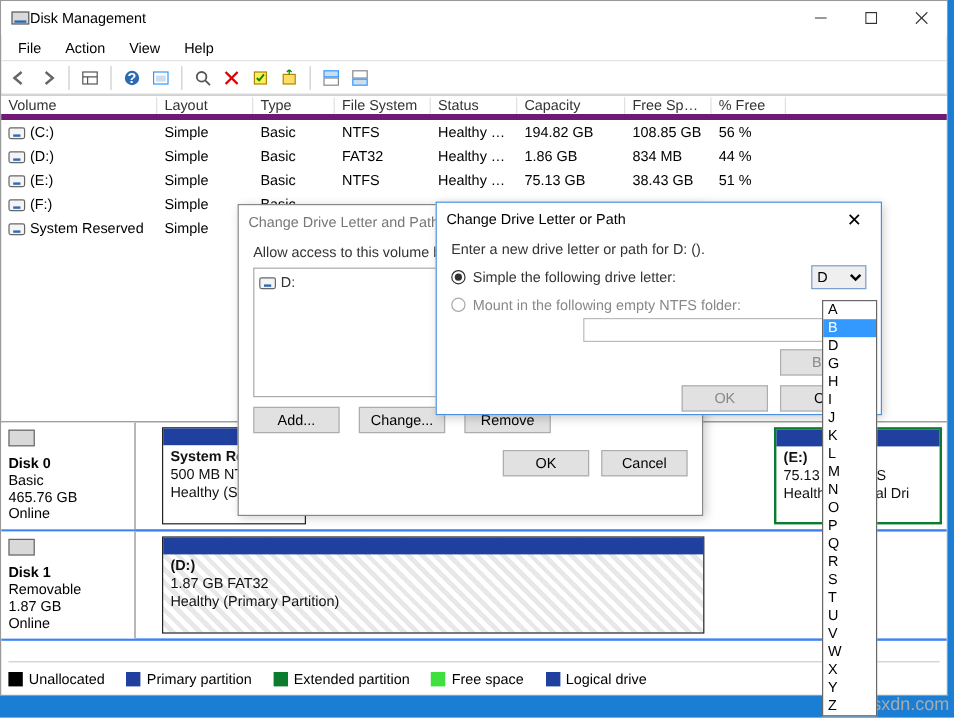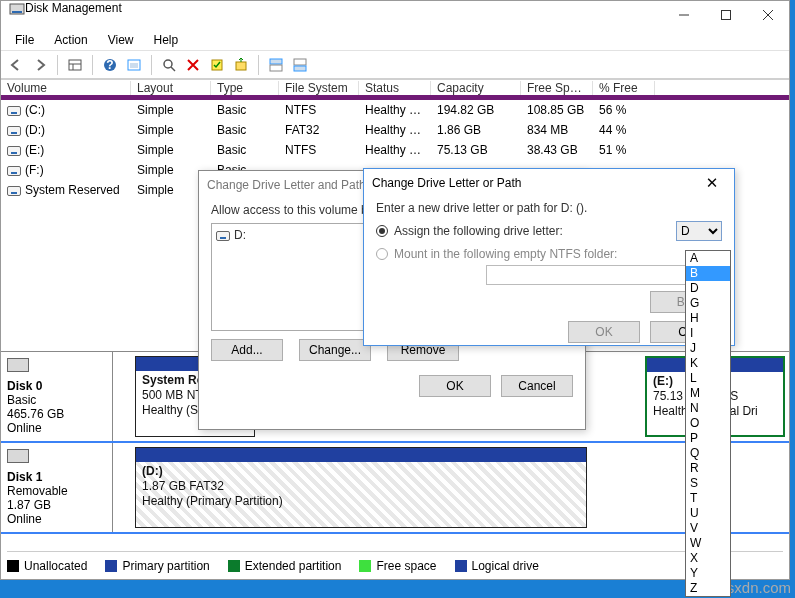--- a/index.html
+++ b/index.html
@@ -1,19 +1,19 @@
 <!DOCTYPE html>
 <html><head>
 <meta charset="utf-8">
 <style>
 * { box-sizing: border-box; font-family: "Segoe UI", Tahoma, sans-serif; font-size: 12px; }
 body { margin: 0; background: #1a7fd4; width: 795px; height: 598px; position: relative; overflow: hidden; }
 .window { position: absolute; background: #fff; border: 1px solid #999; }
 .main-window { left: 0; top: 0; width: 790px; height: 580px; }
-.titlebar { height: 28px; display: flex; align-items: flex-start; padding-left: 8px; background: #fff; }
+.titlebar { height: 28px; display: flex; align-items: center; padding-left: 8px; background: #fff; }
 .titlebar .title { flex: 1; color: #000; }
 .winbtn { width: 42px; height: 28px; display: flex; align-items: center; justify-content: center; color: #555; cursor: pointer; }
 .menubar { height: 22px; display: flex; align-items: center; padding: 0 4px; border-bottom: 1px solid #e2e2e2; }
 .menubar .mitem { padding: 2px 10px; cursor: default; }
 .toolbar { height: 28px; display: flex; align-items: center; padding: 0 4px; gap: 2px; border-bottom: 1px solid #d0d0d0; }
 .tbtn { width: 22px; height: 22px; display: flex; align-items: center; justify-content: center; border: 1px solid transparent; cursor: pointer; }
 .tsep { width: 1px; height: 20px; background: #ccc; margin: 0 4px; }
 .tbl { border-top: 1px solid #d0d0d0; }
 .thead, .trow { display: flex; align-items: center; height: 20px; }
 .thead { background: #fff; border-bottom: 5px solid #701a75; }
@@ -298,21 +298,21 @@
 
 <div class="dialog dlg2">
   <div class="dtitle2">
     <span>Change Drive Letter or Path</span>
     <span class="x">✕</span>
   </div>
   <div class="dbody2">
     <div style="margin-bottom:6px;">Enter a new drive letter or path for D: ().</div>
     <div style="display:flex;align-items:center;">
       <span class="radio on"></span>
-      <span style="flex:1">Assign the following drive letter:</span>
+      <span style="flex:1">Simple the following drive letter:</span>
       <select><option>D</option></select>
     </div>
     <div style="display:flex;align-items:center;margin-top:6px;color:#888">
       <span class="radio" style="border-color:#aaa"></span>
       <span>Mount in the following empty NTFS folder:</span>
     </div>
     <div style="display:flex;align-items:flex-end;flex-direction:column;">
       <div class="tbox"></div>
       <button style="margin-left:6px;color:#888">Bro</button>
     </div>

